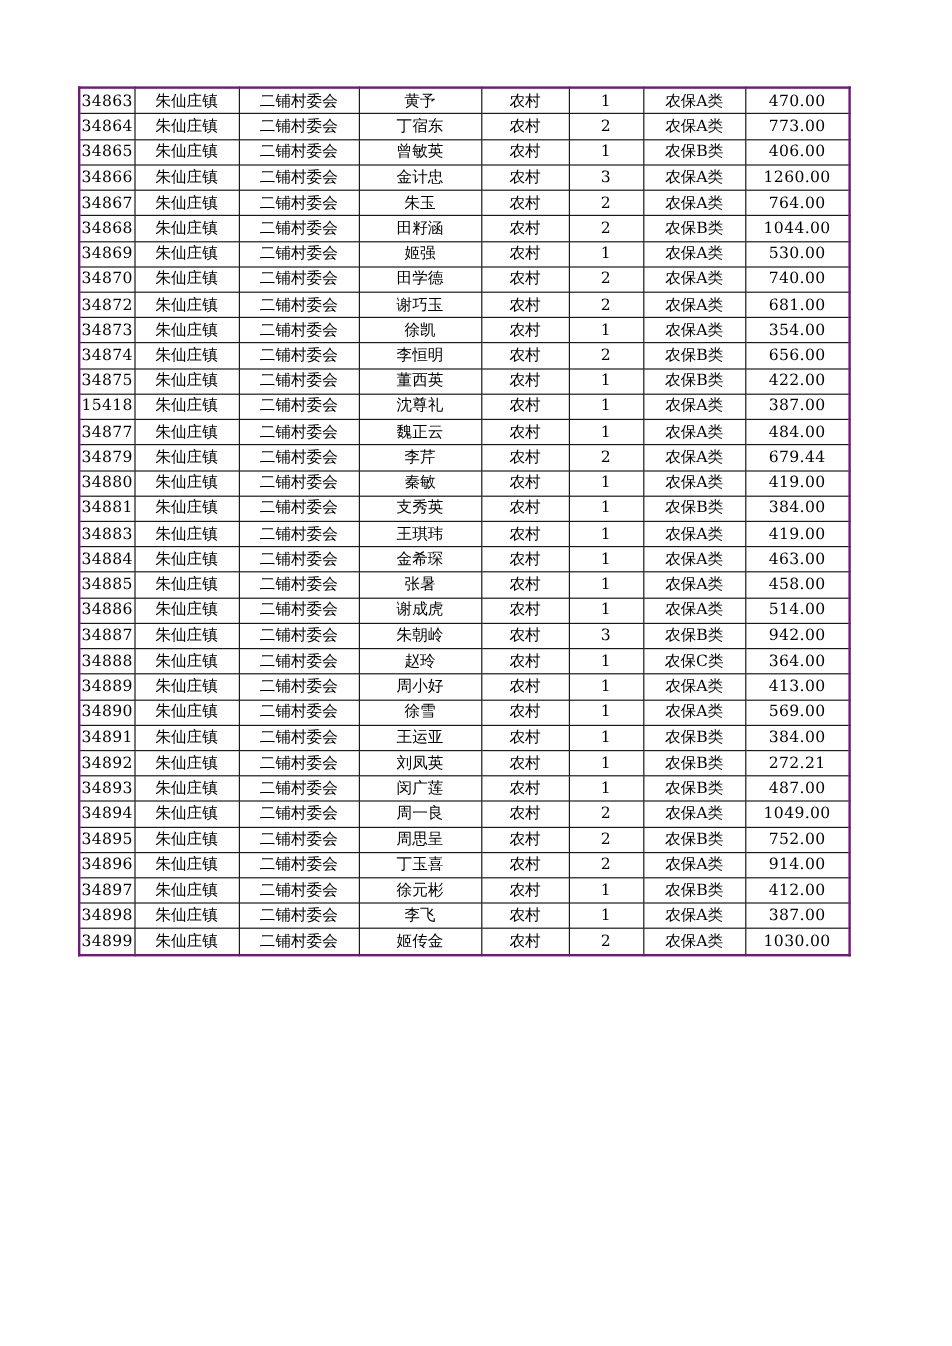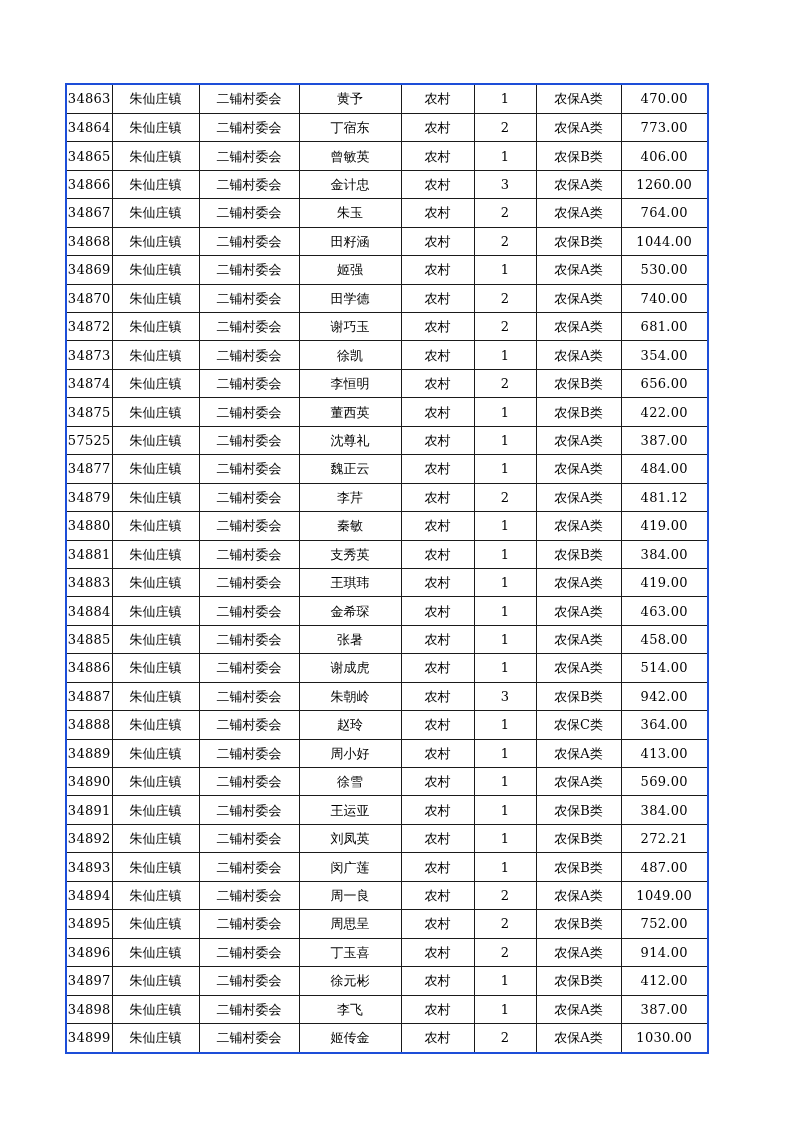--- a/index.html
+++ b/index.html
@@ -17,26 +17,26 @@
   .page {
     position: absolute;
     left: 0; top: 0;
     width: 793px;
     height: 1122px;
     background: #ffffff;
   }
   table.data-table {
     position: absolute;
     left: 65px;
-    top: 83px;
+    top: 72px;
     width: 642px;
-    height: 971px;
+    height: 725px;
     border-collapse: collapse;
     table-layout: fixed;
-    border: 2px solid #1d4ed8;
+    border: 2px solid #701a75;
   }
   table.data-table td {
     border: 1px solid #1a1a1a;
     text-align: center;
     vertical-align: middle;
     font-size: 13px;
     line-height: 1;
     padding: 0;
     white-space: nowrap;
     overflow: hidden;
@@ -176,21 +176,21 @@
           <td class="c-id">34875</td>
           <td class="c-town">朱仙庄镇</td>
           <td class="c-village">二铺村委会</td>
           <td class="c-name">董西英</td>
           <td class="c-residence">农村</td>
           <td class="c-count">1</td>
           <td class="c-category">农保B类</td>
           <td class="c-amount">422.00</td>
         </tr>
         <tr>
-          <td class="c-id">57525</td>
+          <td class="c-id">15418</td>
           <td class="c-town">朱仙庄镇</td>
           <td class="c-village">二铺村委会</td>
           <td class="c-name">沈尊礼</td>
           <td class="c-residence">农村</td>
           <td class="c-count">1</td>
           <td class="c-category">农保A类</td>
           <td class="c-amount">387.00</td>
         </tr>
         <tr>
           <td class="c-id">34877</td>
@@ -203,21 +203,21 @@
           <td class="c-amount">484.00</td>
         </tr>
         <tr>
           <td class="c-id">34879</td>
           <td class="c-town">朱仙庄镇</td>
           <td class="c-village">二铺村委会</td>
           <td class="c-name">李芹</td>
           <td class="c-residence">农村</td>
           <td class="c-count">2</td>
           <td class="c-category">农保A类</td>
-          <td class="c-amount">481.12</td>
+          <td class="c-amount">679.44</td>
         </tr>
         <tr>
           <td class="c-id">34880</td>
           <td class="c-town">朱仙庄镇</td>
           <td class="c-village">二铺村委会</td>
           <td class="c-name">秦敏</td>
           <td class="c-residence">农村</td>
           <td class="c-count">1</td>
           <td class="c-category">农保A类</td>
           <td class="c-amount">419.00</td>

